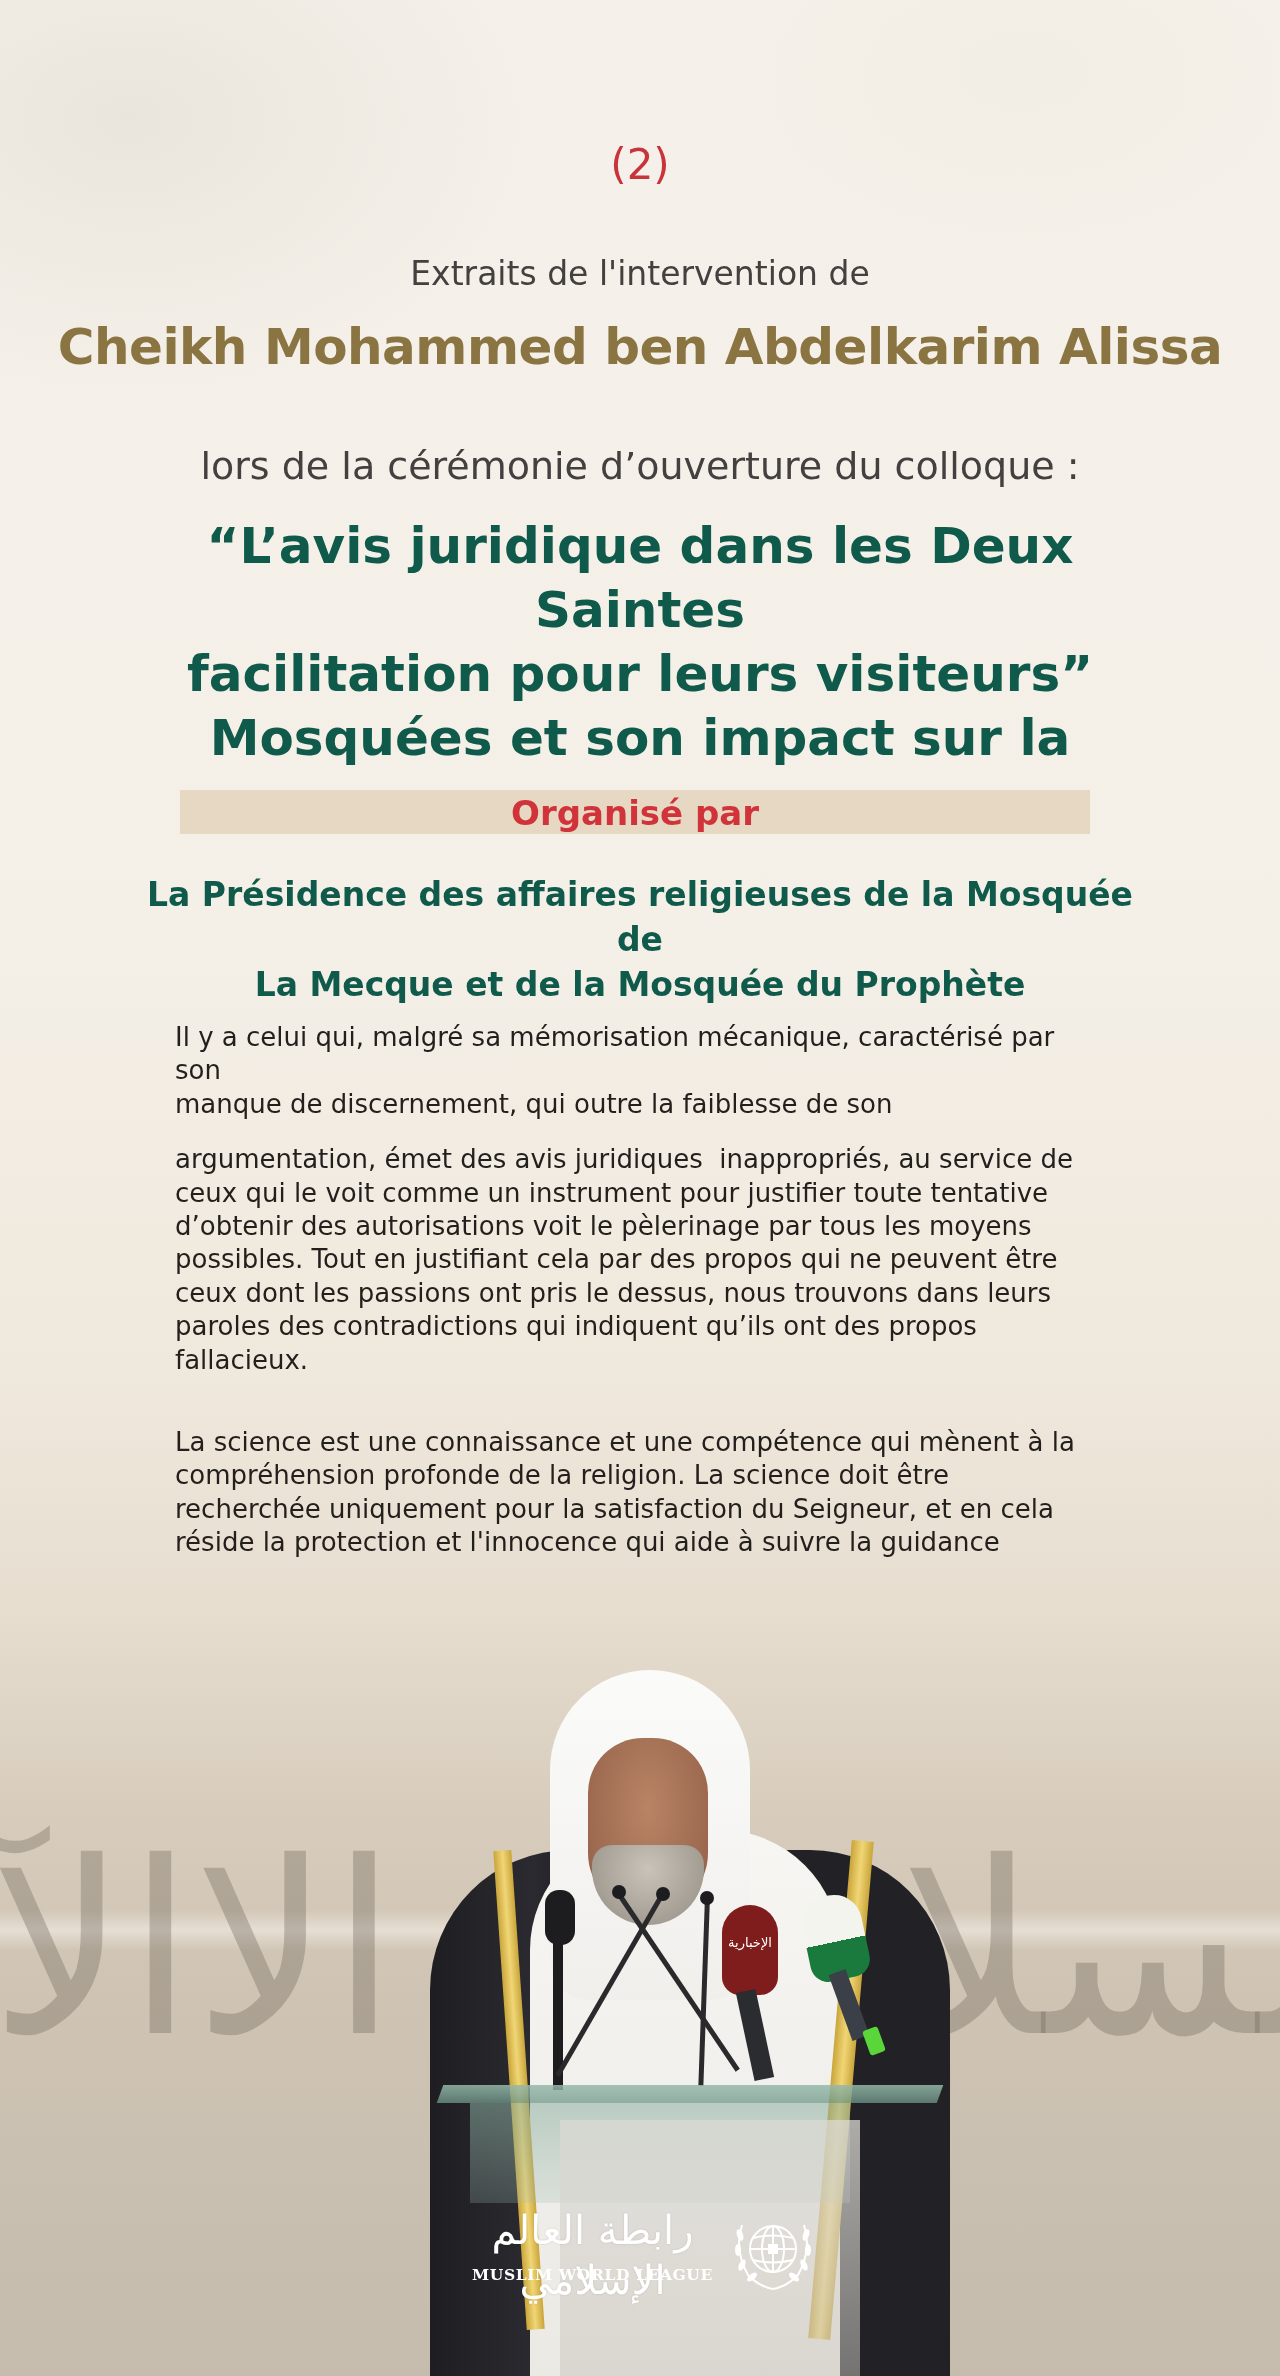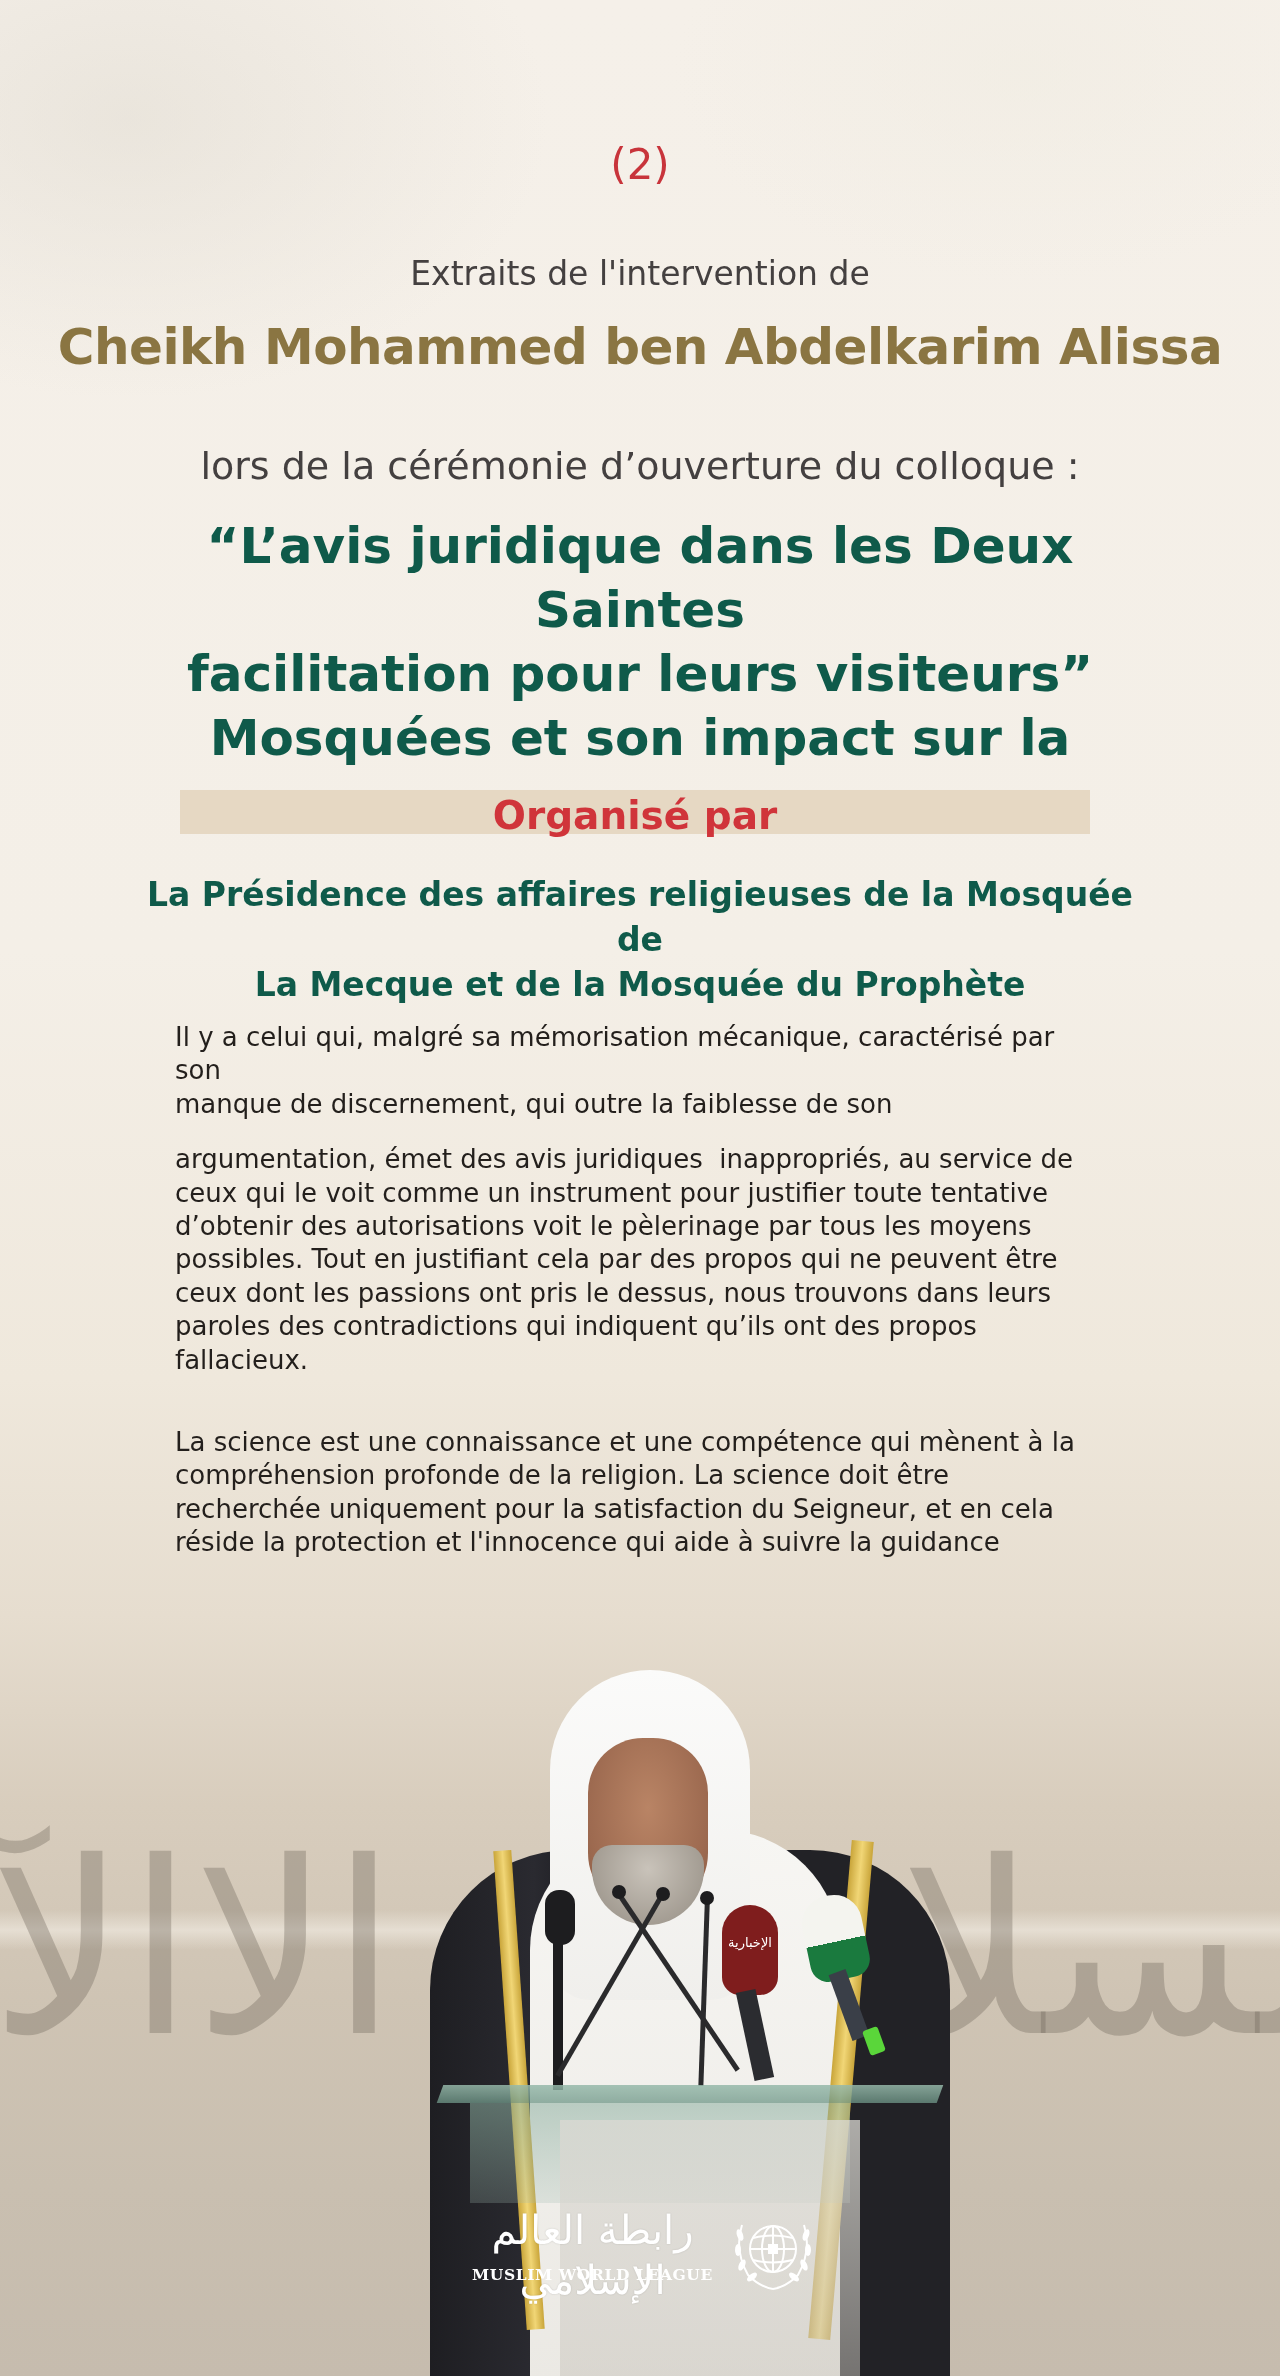--- a/index.html
+++ b/index.html
@@ -46,21 +46,21 @@
     .topic {
       top: 514px; font-size: 50px; font-weight: bold; color: #0f5a4a;
       line-height: 64px; left: 110px; width: 1060px;
     }
     .band {
       position: absolute; left: 180px; top: 790px; width: 910px; height: 44px;
       background: #e6d8c3;
     }
     .band-label {
       position: absolute; left: 0; right: 0; top: 3px; text-align: center;
-      font-size: 39px; font-weight: bold; color: #d0343a;
+      font-size: 34px; font-weight: bold; color: #d0343a;
     }
     .organizer {
       top: 872px; font-size: 33px; font-weight: bold; color: #0f5a4a;
       line-height: 45px; left: 120px; width: 1040px;
     }
     .body {
       position: absolute; left: 175px; width: 920px;
       font-size: 26px; line-height: 33.4px; color: #231f1c;
     }
     .p1 { top: 1021px; }

